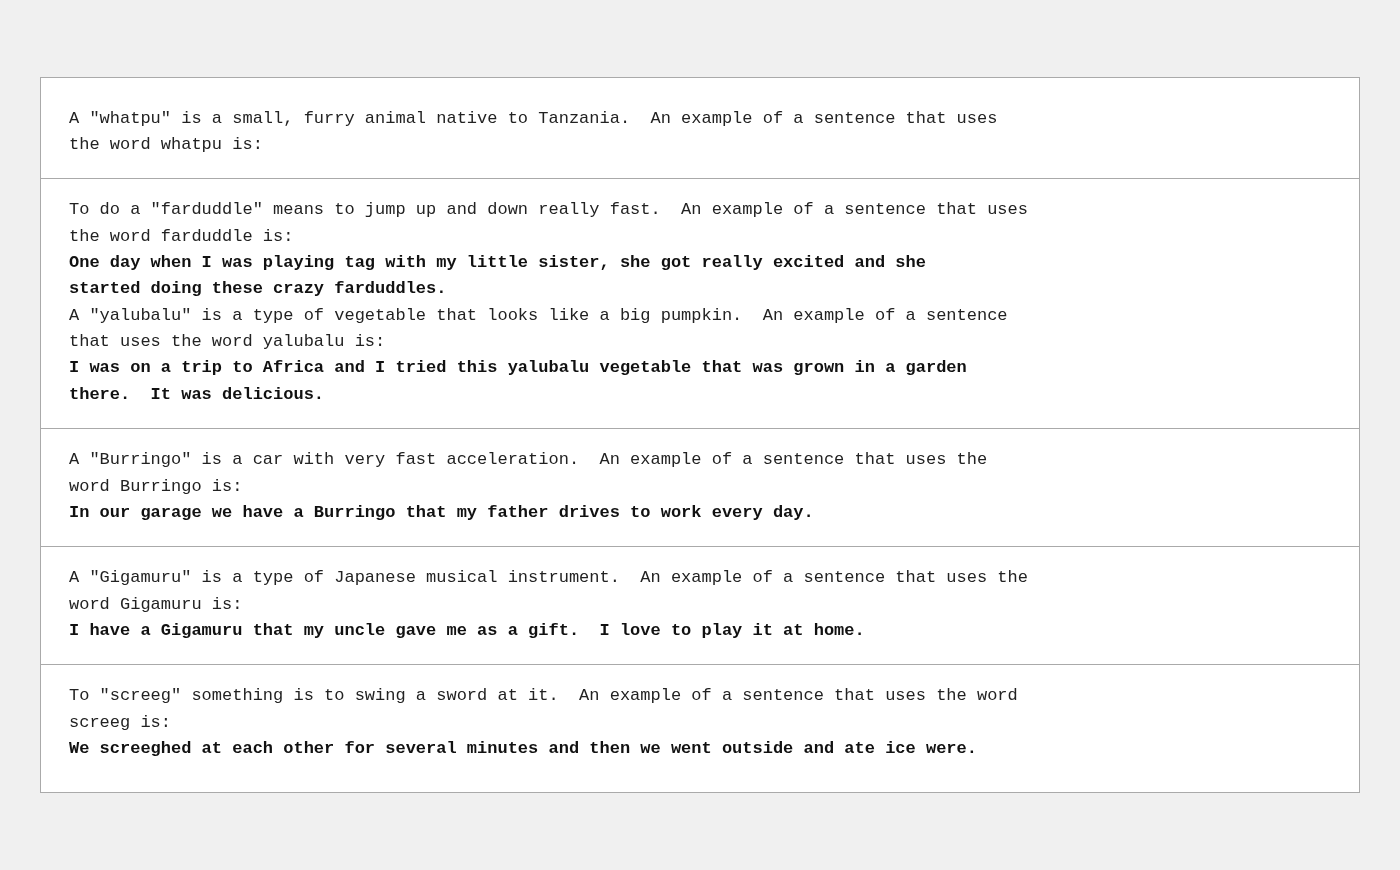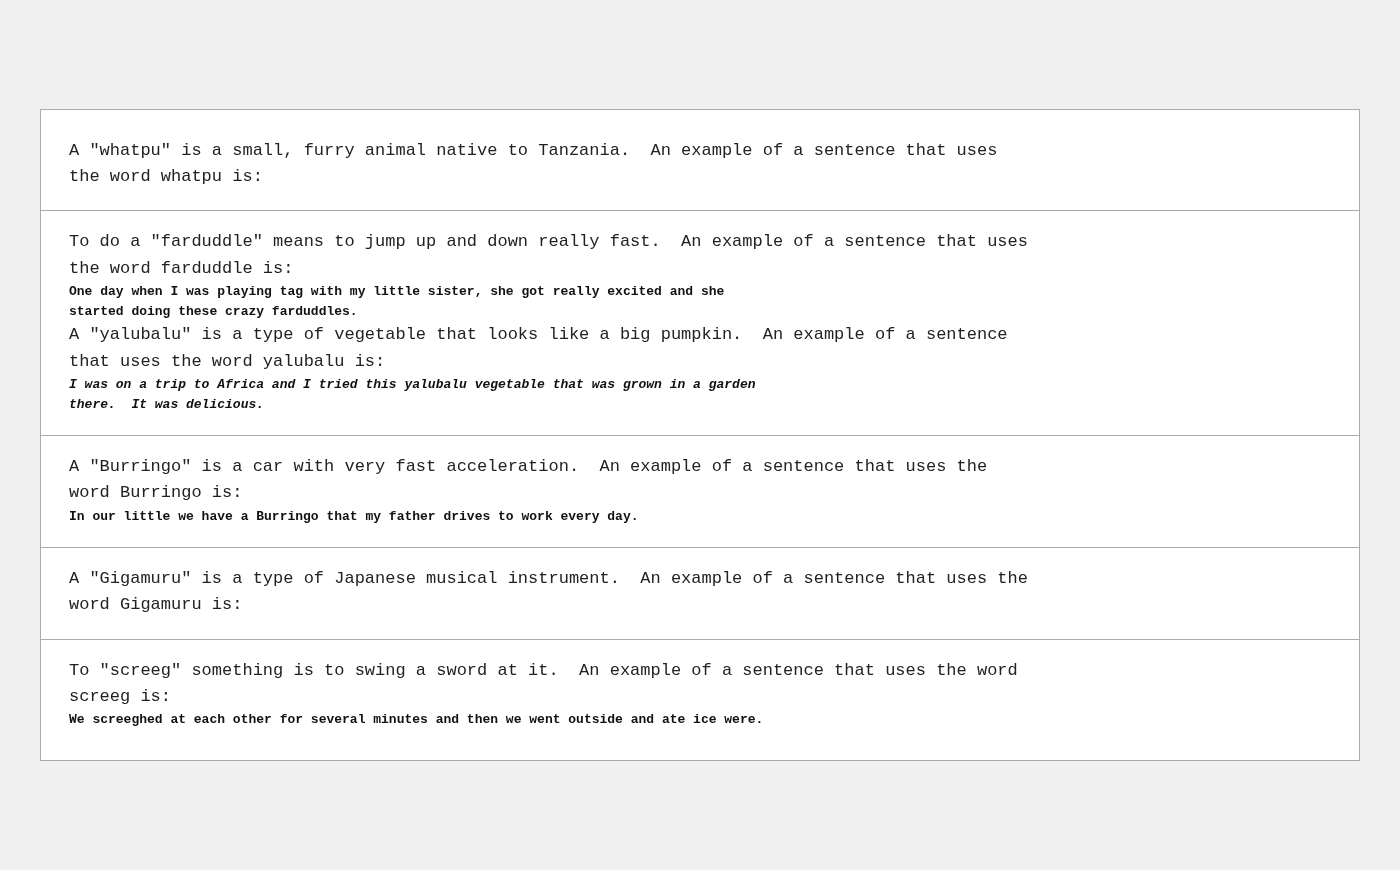--- a/index.html
+++ b/index.html
@@ -35,21 +35,21 @@
     }
 
     .entry-normal {
       font-size: 17px;
       line-height: 1.55;
       color: #222222;
       font-weight: normal;
     }
 
     .entry-bold {
-      font-size: 13px;
+      font-size: 17px;
       line-height: 1.55;
       color: #111111;
       font-weight: bold;
     }
 
     .entry p {
       margin: 0;
     }
   </style>
 </head>
@@ -60,30 +60,31 @@
       <p class="entry-normal" style="white-space: pre-wrap;">A "whatpu" is a small, furry animal native to Tanzania.  An example of a sentence that uses
 the word whatpu is:</p>
     </div>
     <div class="entry">
       <p class="entry-normal" style="white-space: pre-wrap;">To do a "farduddle" means to jump up and down really fast.  An example of a sentence that uses
 the word farduddle is:</p>
       <p class="entry-bold" style="white-space: pre-wrap;">One day when I was playing tag with my little sister, she got really excited and she
 started doing these crazy farduddles.</p>
       <p class="entry-normal" style="white-space: pre-wrap;">A "yalubalu" is a type of vegetable that looks like a big pumpkin.  An example of a sentence
 that uses the word yalubalu is:</p>
-      <p class="entry-bold" style="white-space: pre-wrap; font-style: italic;">I was on a trip to Africa and I tried this yalubalu vegetable that was grown in a garden
+      <p class="entry-bold" style="white-space: pre-wrap;">I was on a trip to Africa and I tried this yalubalu vegetable that was grown in a garden
 there.  It was delicious.</p>
     </div>
     <div class="entry">
       <p class="entry-normal" style="white-space: pre-wrap;">A "Burringo" is a car with very fast acceleration.  An example of a sentence that uses the
 word Burringo is:</p>
-      <p class="entry-bold" style="white-space: pre-wrap;">In our little we have a Burringo that my father drives to work every day.</p>
+      <p class="entry-bold" style="white-space: pre-wrap;">In our garage we have a Burringo that my father drives to work every day.</p>
     </div>
     <div class="entry">
       <p class="entry-normal" style="white-space: pre-wrap;">A "Gigamuru" is a type of Japanese musical instrument.  An example of a sentence that uses the
 word Gigamuru is:</p>
+      <p class="entry-bold" style="white-space: pre-wrap;">I have a Gigamuru that my uncle gave me as a gift.  I love to play it at home.</p>
     </div>
     <div class="entry">
       <p class="entry-normal" style="white-space: pre-wrap;">To "screeg" something is to swing a sword at it.  An example of a sentence that uses the word
 screeg is:</p>
       <p class="entry-bold" style="white-space: pre-wrap;">We screeghed at each other for several minutes and then we went outside and ate ice were.</p>
     </div>
   </div>
 
 </body></html>

